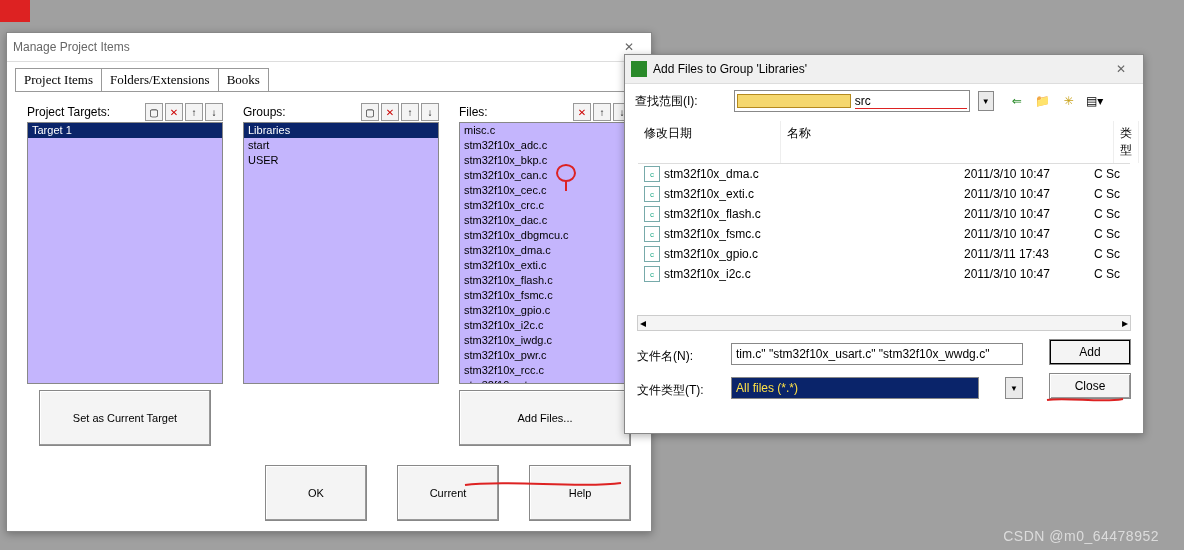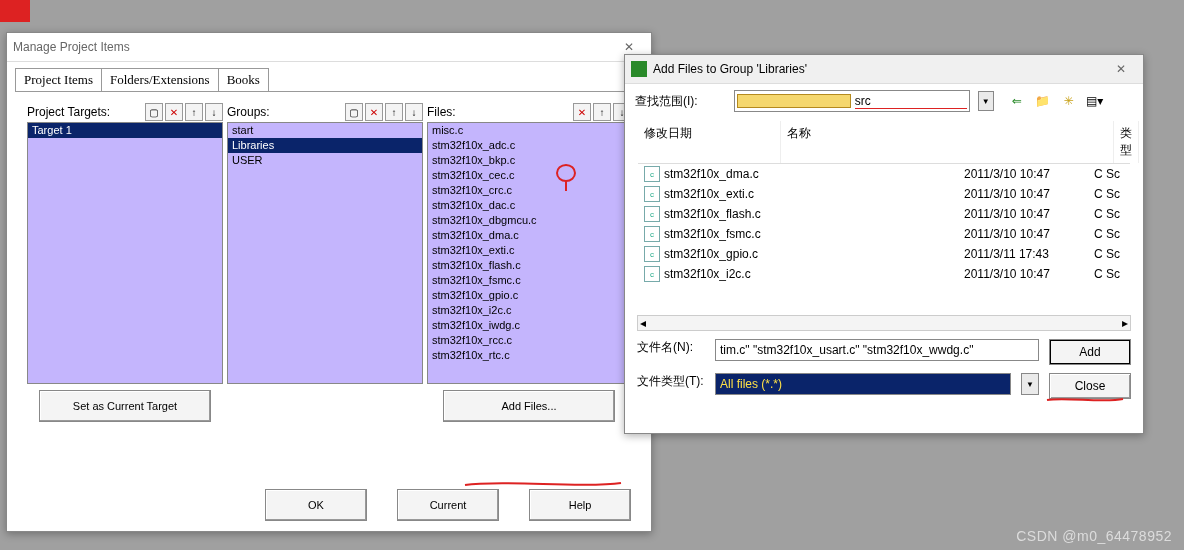--- a/index.html
+++ b/index.html
@@ -5,30 +5,30 @@
 html,body{margin:0;padding:0;font-family:"Microsoft YaHei","Segoe UI",Tahoma,Arial,sans-serif;font-size:12px;background:#a0a0a0;width:1184px;height:550px;overflow:hidden;position:relative}
 .window{position:absolute;background:#fff;border:1px solid #888;box-shadow:0 2px 8px rgba(0,0,0,.3)}
 .titlebar{height:28px;display:flex;align-items:center;padding:0 6px;font-size:12px;color:#666;background:#fff;border-bottom:1px solid #ddd}
 .titlebar .title{flex:1}
 .close-x{width:32px;height:22px;display:flex;align-items:center;justify-content:center;cursor:pointer;color:#666}
 .tabs{display:flex;gap:0;margin:6px 8px 0 8px;font-family:"SimSun",serif;font-size:13px}
 .tab{padding:3px 8px;border:1px solid #999;background:#fff;position:relative;border-bottom:0}
 .tab+.tab{margin-left:-1px}
 .tab.active{font-weight:normal}
 .tabline{border-bottom:1px solid #999;margin:0 8px}
-.row3{display:flex;gap:4px;margin:10px 20px 0 20px}
+.row3{display:flex;gap:20px;margin:10px 20px 0 20px}
 .col{flex:1;min-width:0;display:flex;flex-direction:column}
 .colhead{display:flex;align-items:center;height:20px}
 .colhead .lbl{flex:1;font-size:12px}
 .colbtns{display:flex;gap:2px}
 .sqbtn{width:16px;height:16px;border:1px solid #999;background:#f4f4f4;display:flex;align-items:center;justify-content:center;font-size:10px;cursor:pointer}
 .listbox{border:1px solid #888;background:#c4b5fd;height:260px;overflow:auto;position:relative}
 .listitem{padding:1px 4px;font-family:Tahoma,Arial,sans-serif;font-size:11px;line-height:13px;white-space:nowrap}
 .listitem.sel{background:#0a246a;color:#fff}
-.btn{border:1px solid #888;background:#f4f4f4;height:22px;display:flex;align-items:center;justify-content:center;font-family:Tahoma,Arial;font-size:11px;box-shadow:inset -1px -1px 0 #999,inset 1px 1px 0 #fff;cursor:pointer;padding:4px 10px}
+.btn{border:1px solid #888;background:#f4f4f4;height:22px;display:flex;align-items:center;justify-content:center;font-family:Tahoma,Arial;font-size:11px;box-shadow:inset -1px -1px 0 #999,inset 1px 1px 0 #fff;cursor:pointer;padding:16px 10px}
 .dlgbtns{position:absolute;right:20px;bottom:10px;display:flex;gap:30px}
 .dlgbtns .btn{width:80px}
 .redmark{position:absolute;pointer-events:none}
 
 .d2 .titlebar{background:#f0f0f0;color:#000;font-weight:500}
 .d2 .titlebar .ico{width:16px;height:16px;background:#2a8a2a;margin-right:6px;display:inline-block}
 .toolbar2{display:flex;align-items:center;padding:6px 10px;gap:8px}
 .toolbar2 .combo{flex:0 0 230px;border:1px solid #888;height:20px;display:flex;align-items:center;padding:0 2px;background:#fff}
 .toolbar2 .combo .folder{width:14px;height:12px;background:#f5d76e;border:1px solid #b58a1e;margin-right:4px}
 .toolbar2 .combo span{flex:1;border-bottom:1.5px solid #d22}
@@ -39,28 +39,28 @@
 .gridhead{display:flex;background:#fff;border-bottom:1px solid #ddd}
 .gh{padding:4px 6px;font-size:12px;border-right:1px solid #eee}
 .gh1{flex:0 0 320px}.gh2{flex:0 0 130px}.gh3{flex:1}
 .gridbody{height:150px;overflow:auto}
 .grow{display:flex;font-size:12px;padding:2px 6px;align-items:center}
 .grow .c1{flex:0 0 320px;display:flex;align-items:center;gap:4px}
 .grow .c2{flex:0 0 130px}
 .grow .c3{flex:1}
 .cico{width:14px;height:14px;border:1px solid #7aa;background:#fff;font-size:8px;color:#2a8;display:flex;align-items:center;justify-content:center}
 .scrollhint{height:14px;margin:0 12px;border:1px solid #ccc;background:#f4f4f4;display:flex;align-items:center}
-.formrow{display:flex;align-items:flex-start;margin:8px 12px;gap:10px}
+.formrow{display:flex;align-items:flex-end;margin:8px 12px;gap:26px}
 .formrow .flabel{width:68px;font-size:12px}
 .formrow .finput{flex:1;border:1px solid #888;height:20px;padding:0 4px;font-size:12px;background:#fff;display:flex;align-items:center}
 .formrow .finput.sel{background:#0a246a;color:#fde047}
 .formrow .fdrop{width:16px;height:20px;border:1px solid #888;background:#eaeaea;display:flex;align-items:center;justify-content:center;font-size:8px}
 .bigbtn{width:80px;height:24px;border:1px solid #888;background:#f4f4f4;box-shadow:inset 1px 1px 0 #fff,inset -1px -1px 0 #999;display:flex;align-items:center;justify-content:center;font-size:12px;cursor:pointer}
 .bigbtn.hot{box-shadow:0 0 0 1px #000 inset}
-.watermark{position:absolute;right:12px;bottom:6px;font-size:14px;color:#dcdcdc;letter-spacing:.5px;font-family:Arial}
+.watermark{position:absolute;right:25px;bottom:6px;font-size:14px;color:#dcdcdc;letter-spacing:.5px;font-family:Arial}
 .redclose{position:absolute;left:0;top:0;width:30px;height:22px;background:#d22}
 </style>
 </head>
 <body>
 
 <div class="redclose"></div>
 
 <div class="window" style="left:6px;top:32px;width:644px;height:498px">
   <div class="titlebar">
     <span class="title">Manage Project Items</span>
@@ -96,50 +96,52 @@
       <div class="colhead">
         <span class="lbl">Groups:</span>
         <div class="colbtns">
           <div class="sqbtn">▢</div>
           <div class="sqbtn" style="color:#c00">✕</div>
           <div class="sqbtn">↑</div>
           <div class="sqbtn">↓</div>
         </div>
       </div>
       <div class="listbox" id="groups-list">
+          <div class="listitem sel">Libraries</div>
           <div class="listitem">start</div>
-          <div class="listitem sel">Libraries</div>
           <div class="listitem">USER</div>
         </div>
     </div>
 
     <div class="col">
       <div class="colhead">
         <span class="lbl">Files:</span>
         <div class="colbtns">
           <div class="sqbtn" style="color:#c00">✕</div>
           <div class="sqbtn">↑</div>
           <div class="sqbtn">↓</div>
         </div>
       </div>
       <div class="listbox" id="files-list">
           <div class="listitem">misc.c</div>
           <div class="listitem">stm32f10x_adc.c</div>
           <div class="listitem">stm32f10x_bkp.c</div>
+          <div class="listitem">stm32f10x_can.c</div>
           <div class="listitem">stm32f10x_cec.c</div>
           <div class="listitem">stm32f10x_crc.c</div>
           <div class="listitem">stm32f10x_dac.c</div>
           <div class="listitem">stm32f10x_dbgmcu.c</div>
           <div class="listitem">stm32f10x_dma.c</div>
           <div class="listitem">stm32f10x_exti.c</div>
           <div class="listitem">stm32f10x_flash.c</div>
           <div class="listitem">stm32f10x_fsmc.c</div>
           <div class="listitem">stm32f10x_gpio.c</div>
           <div class="listitem">stm32f10x_i2c.c</div>
           <div class="listitem">stm32f10x_iwdg.c</div>
+          <div class="listitem">stm32f10x_pwr.c</div>
           <div class="listitem">stm32f10x_rcc.c</div>
           <div class="listitem">stm32f10x_rtc.c</div>
         </div>
       <div style="height:6px"></div>
       <div class="btn" style="width:150px;margin:0 auto">Add Files...</div>
     </div>
   </div>
 
   <div class="dlgbtns">
     <div class="btn">OK</div>

